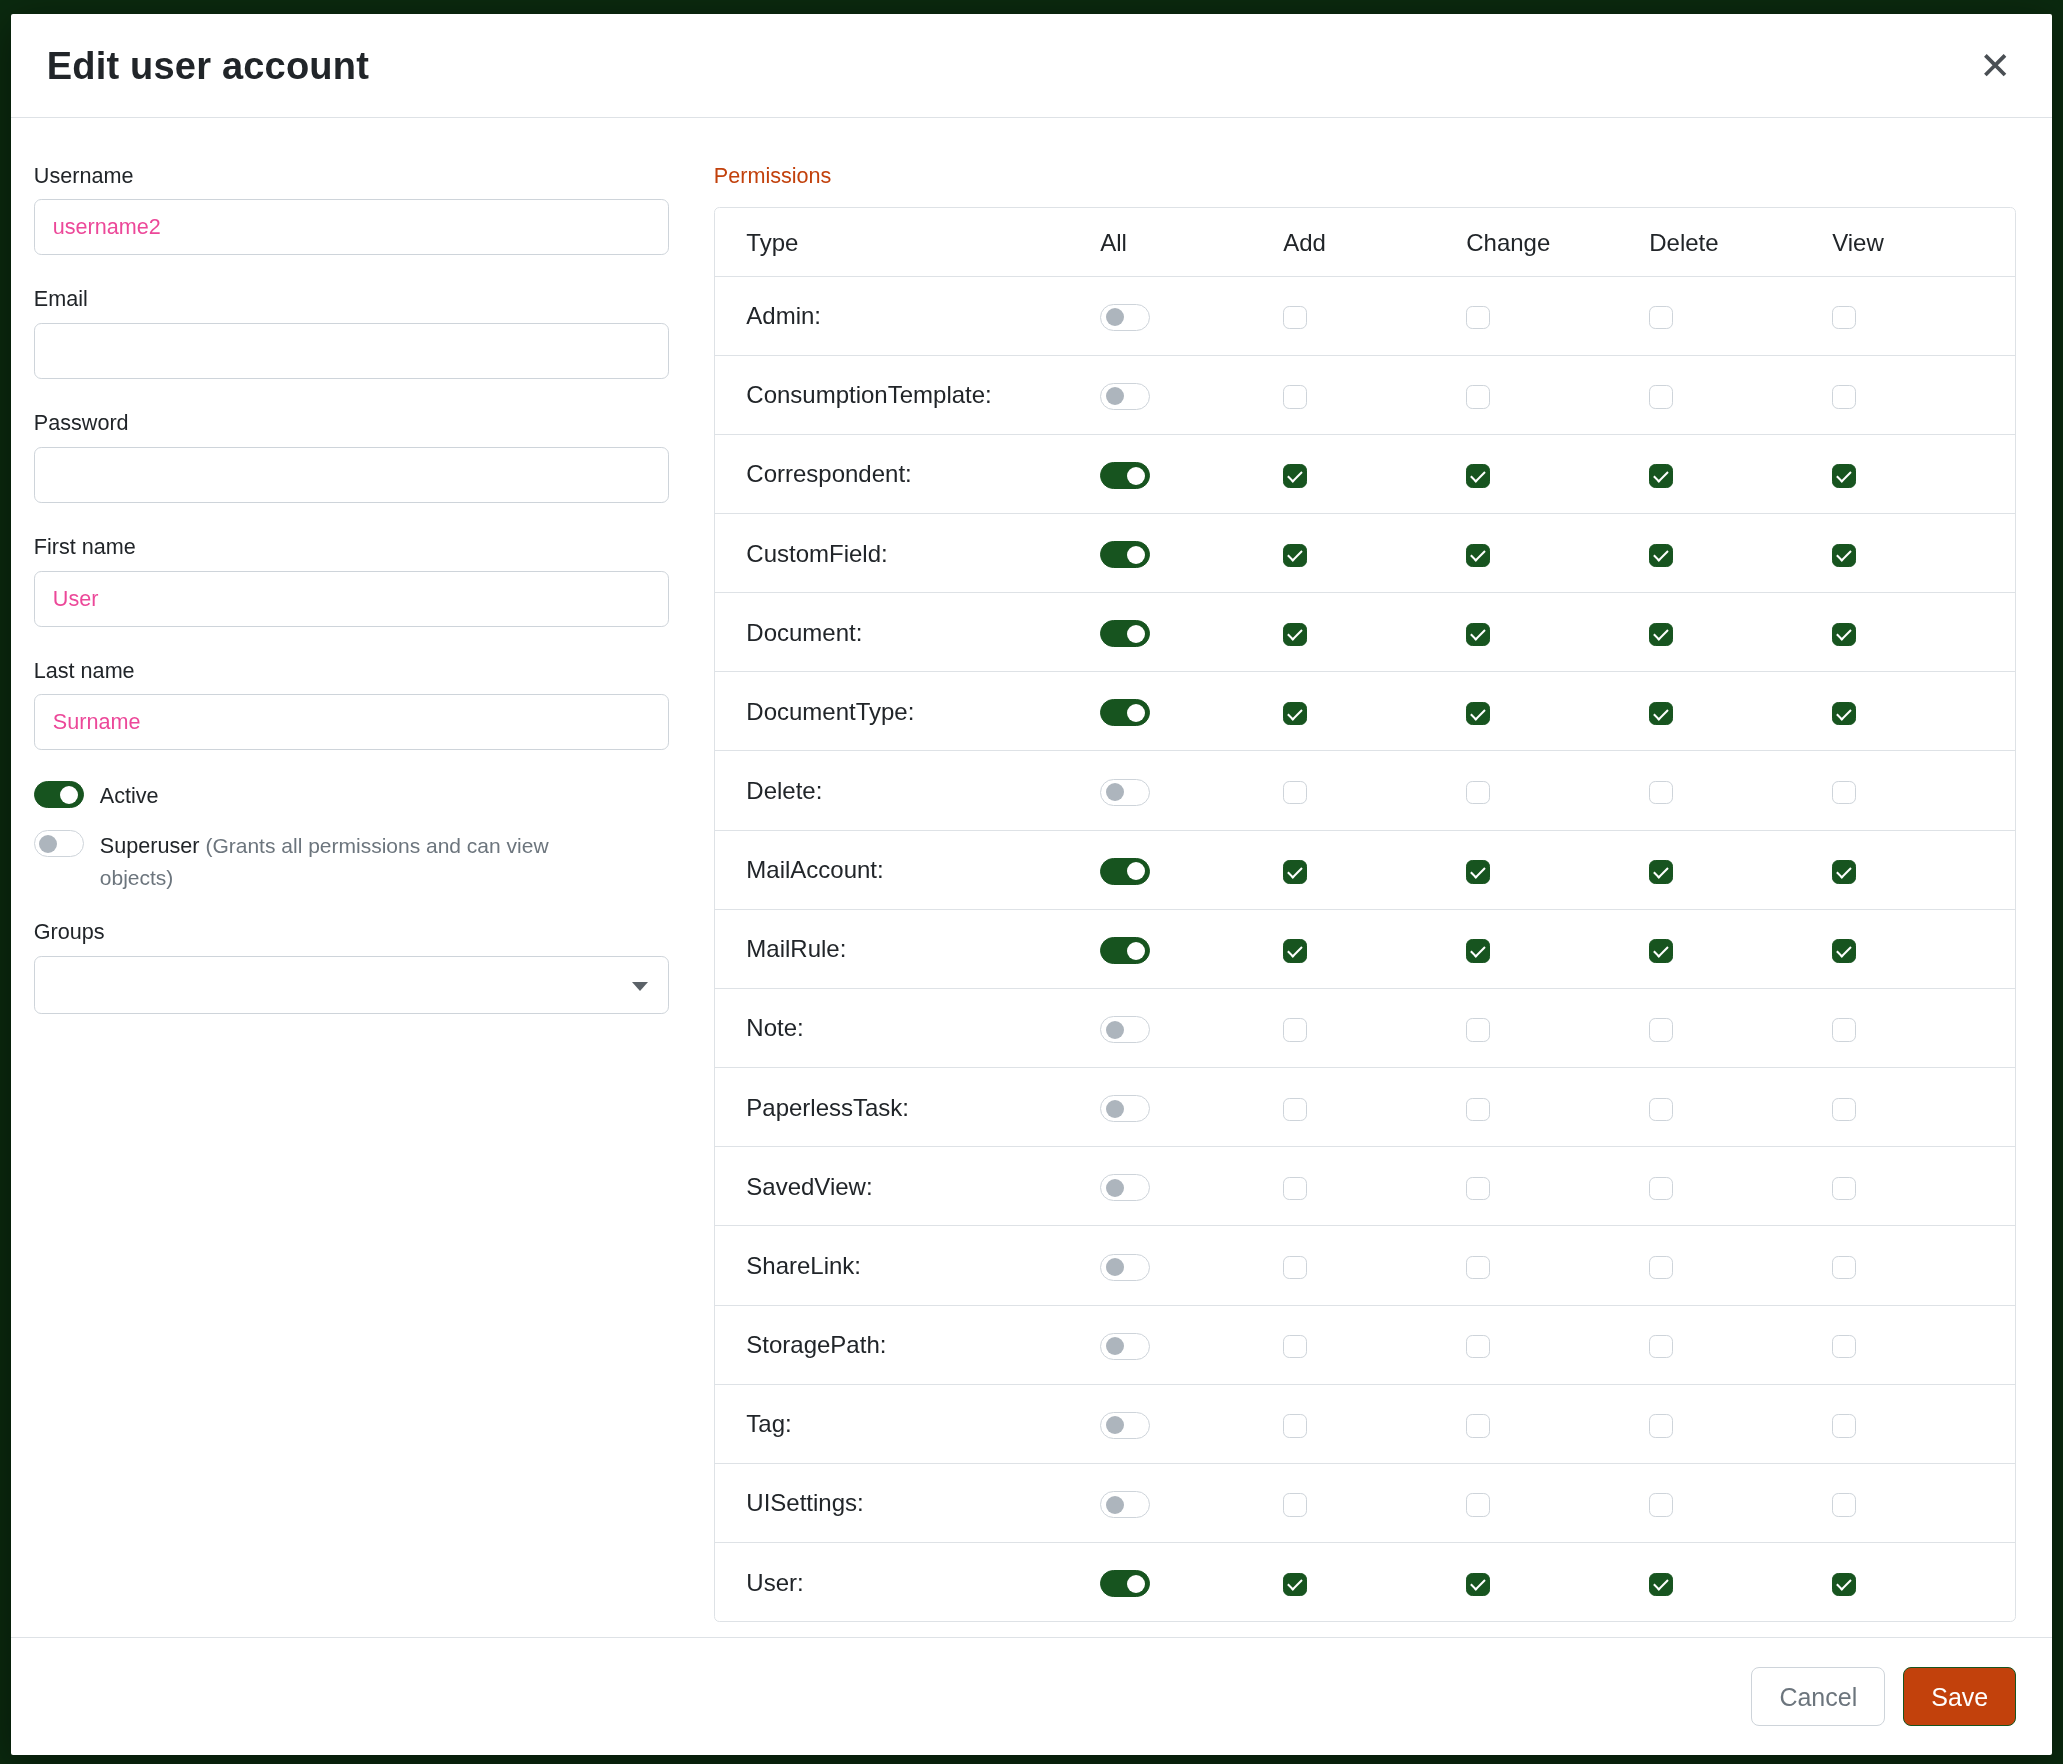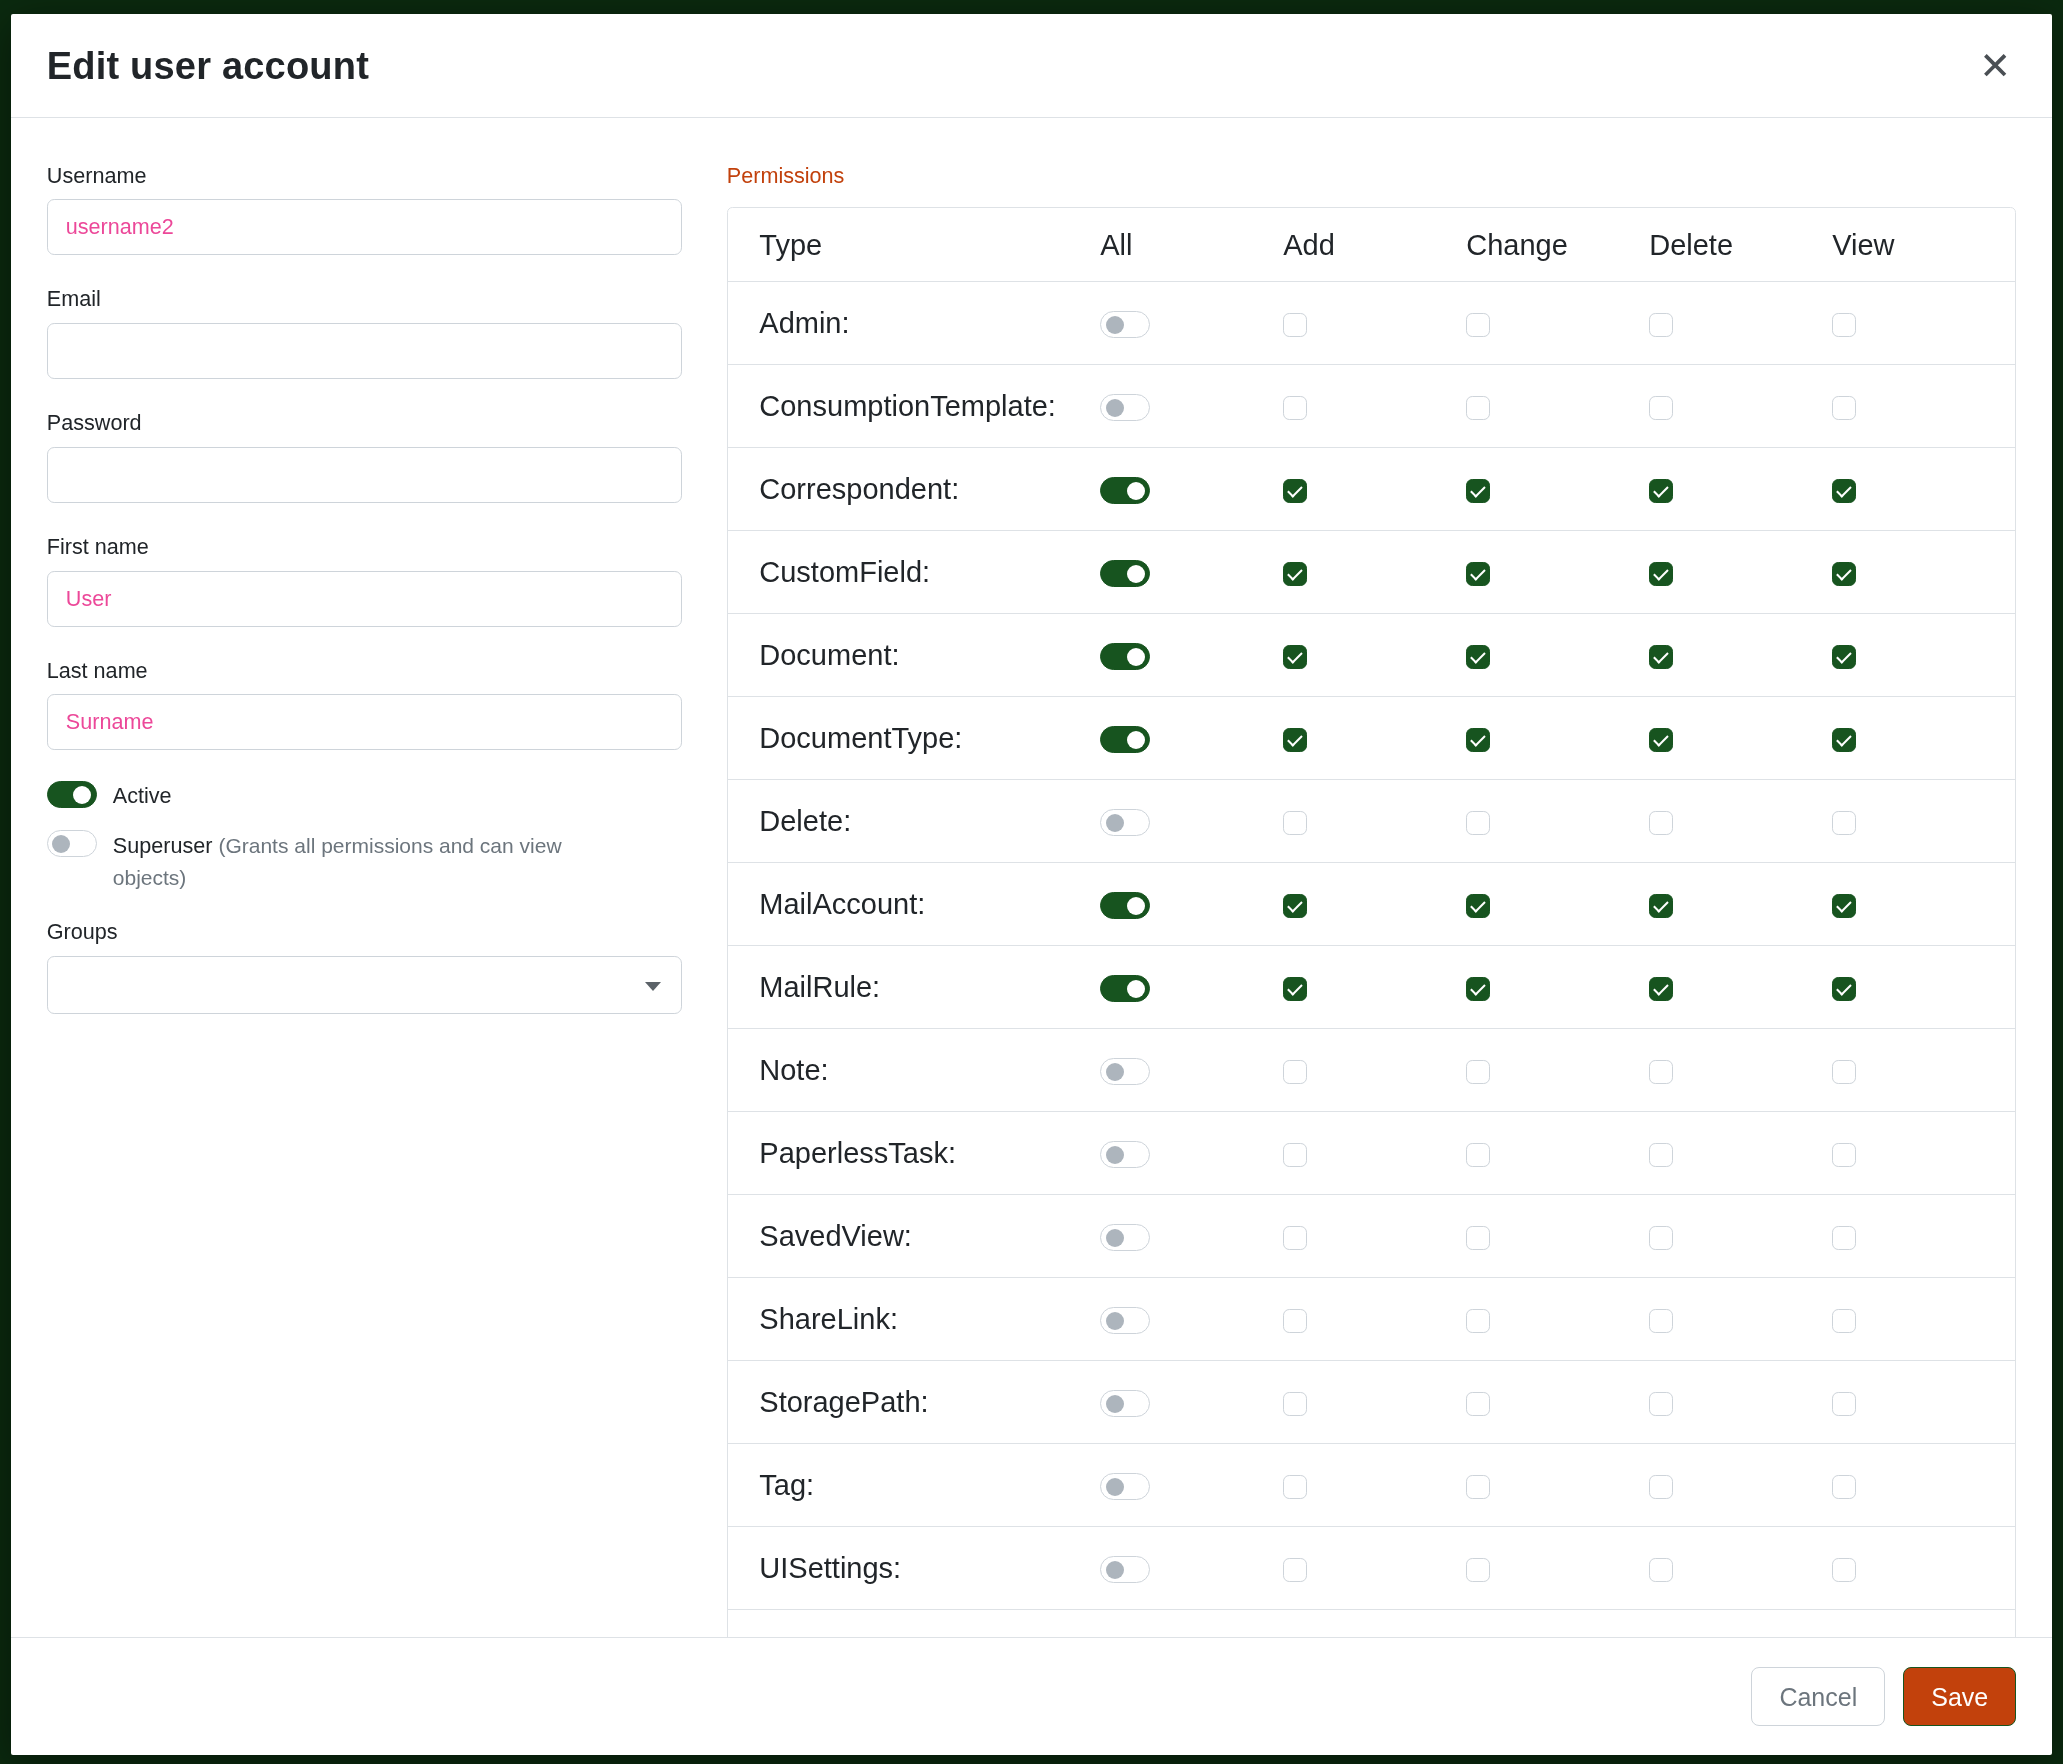--- a/index.html
+++ b/index.html
@@ -48,21 +48,21 @@
   .close-btn span {
     font-size: 38px;
     color: #4a4f54;
     font-weight: 400;
   }
   
   .modal-body {
     flex: 1;
     display: flex;
     gap: 45px;
-    padding: 45px 36px 18px 36px;
+    padding: 45px 36px 18px 23px;
     overflow: hidden;
   }
   .form-col { width: 635px; flex: none; }
   .field { margin-bottom: 31px; }
   .field .f-label {
     display: block;
     font-size: 21.6px;
     color: #212529;
     margin-bottom: 10.8px;
   }
@@ -144,21 +144,21 @@
     color: #c2410c;
     margin: 0 0 18px 0;
     font-weight: 400;
   }
   table.perm-table {
     width: 100%;
     border-collapse: separate;
     border-spacing: 0;
     border: 0.9px solid #dee2e6;
     border-radius: 5.4px;
-    font-size: 29px;
+    font-size: 24px;
   }
   .perm-table th {
     text-align: left;
     font-weight: 400;
     color: #212529;
     padding: 21px 0 19px 0;
   }
   .perm-table th.col-type, .perm-table td.perm-type { padding-left: 31.5px; }
   .perm-table col.c-type { width: auto; }
   .perm-table col.c-opt { width: 183px; }

